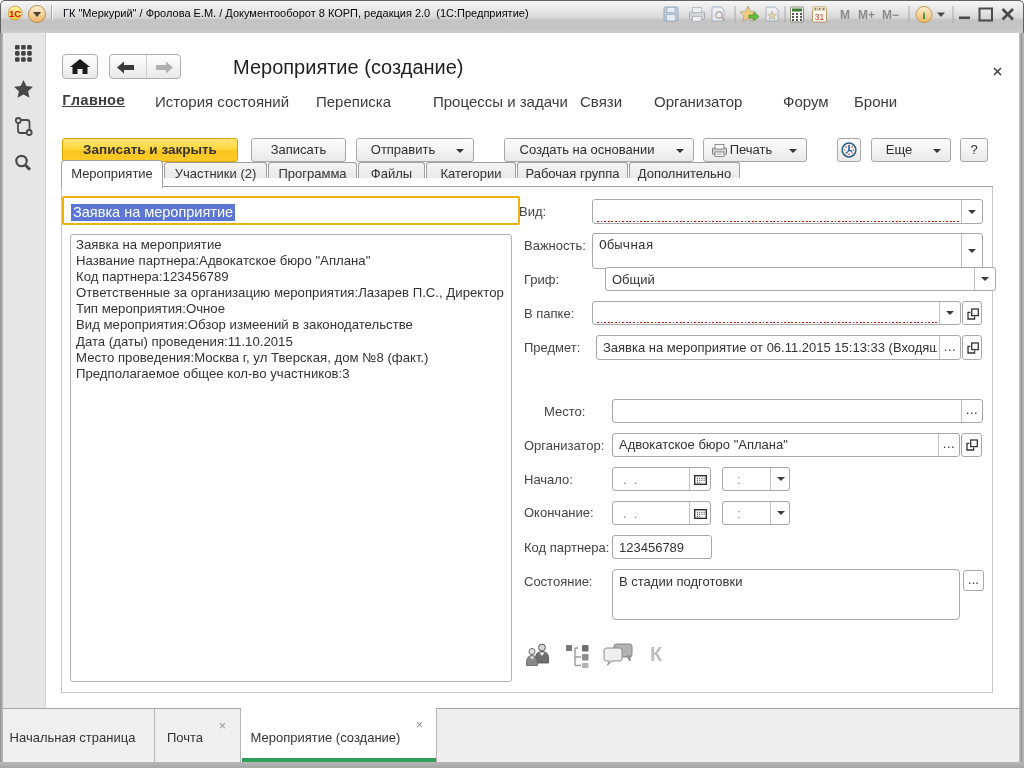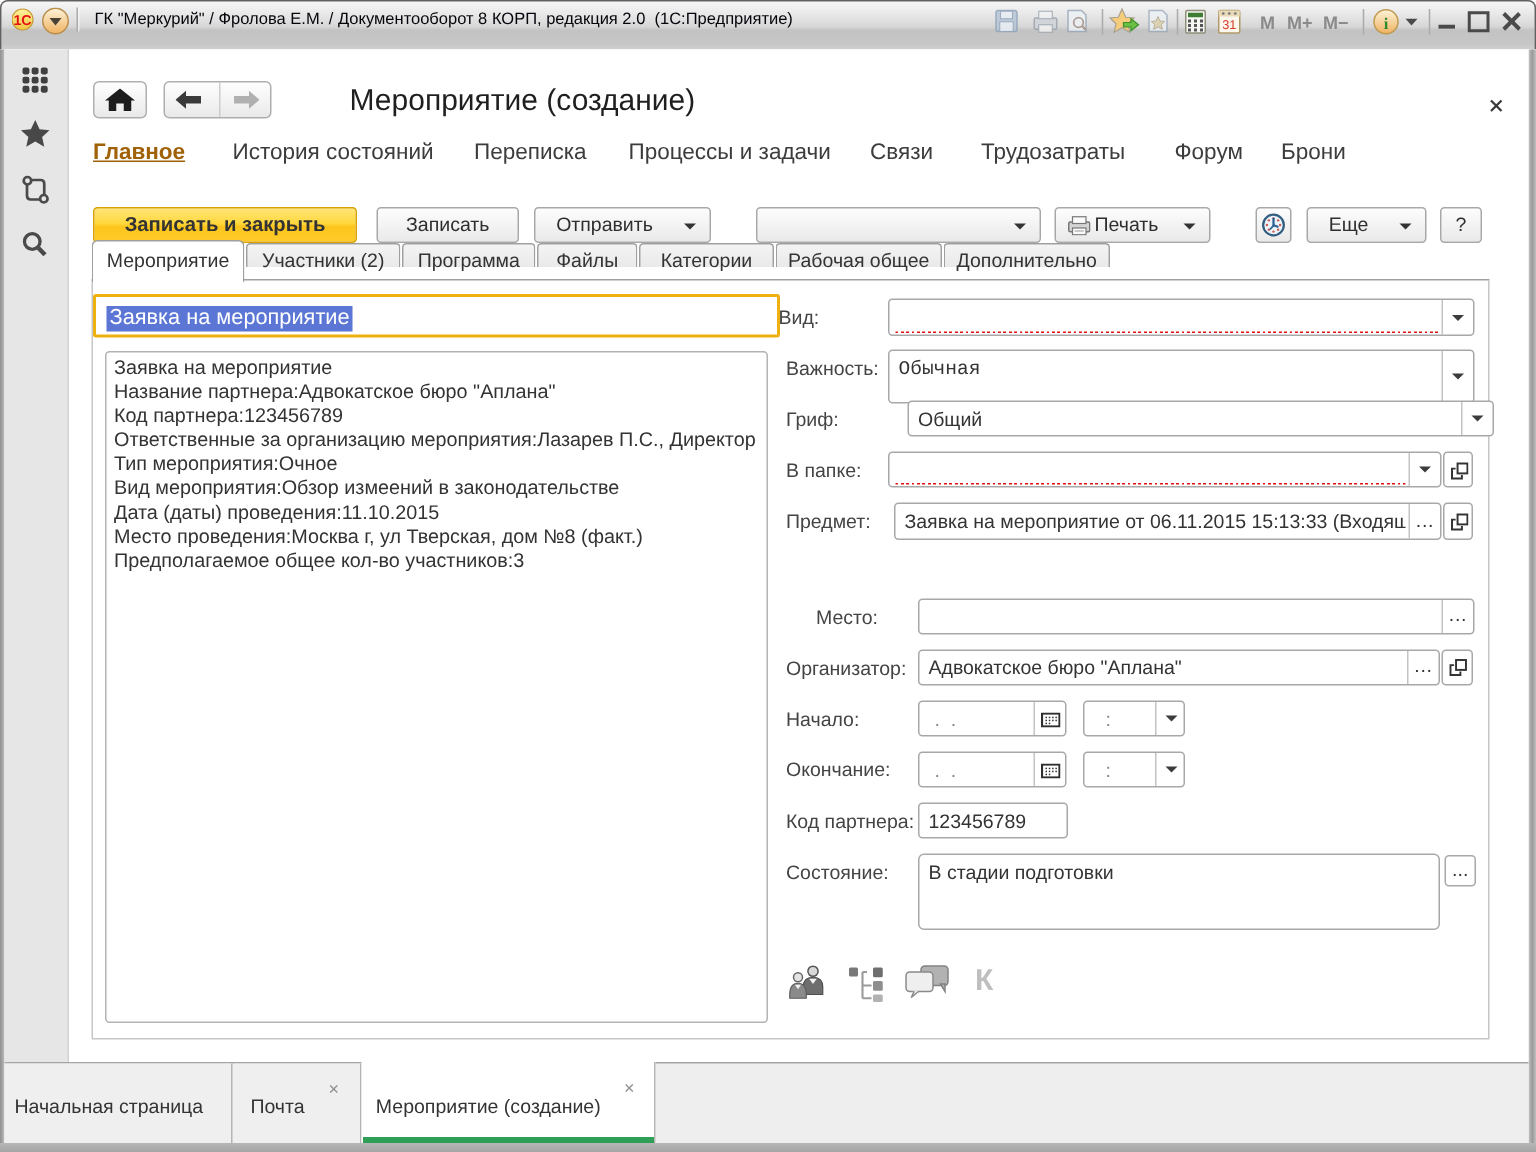--- a/index.html
+++ b/index.html
@@ -24,21 +24,21 @@
 
 #content { left:47px; top:33px; width:972px; height:675px; background:#fff; }
 
 .navbtn { border:1px solid #aeaeae; border-radius:4px; background:linear-gradient(to bottom,#fefefe,#f3f3f3 55%,#e9e9e9); }
 #homebtn { left:62px; top:54px; width:36px; height:25px; }
 #bfgroup { left:109px; top:54px; width:72px; height:25px; }
 #bfdiv { left:36px; top:0px; width:1px; height:23px; background:#cdcdcd; }
 #pagetitle { left:233px; top:56px; font-size:20px; color:#1f1f1f; white-space:nowrap; }
 
 .nl { top:93px; font-size:15px; color:#3c3c3c; white-space:nowrap; }
-#nl1 { color:#a16207; font-weight:bold; text-decoration:underline; }
+#nl1 { color:#404040; font-weight:bold; text-decoration:underline;font-family:Liberation Mono, monospace; }
 
 .cbtn { top:125px; height:24px; border:1px solid #a8a8a8; border-radius:3px;
   background:linear-gradient(to bottom,#fdfdfd,#f2f2f2 55%,#e9e9e9);
   font-size:13px; color:#2e2e2e; text-align:center; line-height:22px;margin-top:13px; }
 #btnsave { left:62px; width:176px; border:1px solid #d8a200;
   background:linear-gradient(to bottom,#ffe478,#ffd83d 45%,#fcc51d 55%,#ffcb2a);
   font-weight:bold; font-size:13.5px; color:#333; }
 .arr { position:absolute; right:9px; top:10px; width:0; height:0; border-left:4px solid transparent; border-right:4px solid transparent; border-top:4px solid #333; }
 .ctext { position:absolute; left:0; right:24px; top:0; line-height:22px; }
 
@@ -235,33 +235,34 @@
   <g stroke="#3a3a3a" stroke-width="1.5">
     <line x1="1" y1="1" x2="8" y2="8"></line>
     <line x1="8" y1="1" x2="1" y2="8"></line>
   </g>
 </svg>
 </div>
 
 <div class="abs nl" id="nl1" style="left:62px;">Главное</div>
 <div class="abs nl" style="left:155px;">История состояний</div>
 <div class="abs nl" style="left:316px;">Переписка</div>
-<div class="abs nl" style="left:419px;">Процессы и задачи</div>
+<div class="abs nl" style="left:433px;">Процессы и задачи</div>
 <div class="abs nl" style="left:580px;">Связи</div>
-<div class="abs nl" style="left:654px;">Трудозатраты</div>
+<div class="abs nl" style="left:654px;">Организатор</div>
 <div class="abs nl" style="left:783px;">Форум</div>
 <div class="abs nl" style="left:854px;">Брони</div>
 
 <div class="abs cbtn" id="btnsave">Записать и закрыть</div>
 <div class="abs cbtn" style="left:251px; width:95px;">Записать</div>
 <div class="abs cbtn" style="left:356px; width:118px;">
     <div class="ctext">Отправить</div>
     <div class="arr"></div>
   </div>
 <div class="abs cbtn" style="left:504px; width:190px;">
+    <div class="ctext">Создать на основании</div>
     <div class="arr"></div>
   </div>
 <div class="abs cbtn" style="left:703px; width:104px;">
     <div class="ctext" style="padding-left:16px;">Печать</div>
     <div class="arr"></div>
   <svg class="abs" style="left:8px; top:5px;" width="15" height="13" viewBox="0 0 15 13">
     <rect x="0.5" y="4" width="14" height="6.5" rx="1" fill="#d4d4d4" stroke="#777"></rect>
     <rect x="3" y="0.5" width="9" height="4.5" fill="#fafafa" stroke="#777" stroke-width="0.8"></rect>
     <rect x="3" y="8" width="9" height="4.5" fill="#fafafa" stroke="#777" stroke-width="0.8"></rect>
     <line x1="4.5" y1="10" x2="10.5" y2="10" stroke="#999" stroke-width="0.8"></line>
@@ -289,21 +290,21 @@
     <div class="ctext">Еще</div>
     <div class="arr"></div>
   </div>
 <div class="abs cbtn" style="left:960px; width:28px;">?</div>
 
 <div class="abs tab" id="tab1" style="left:61px; width:102px;">Мероприятие</div>
 <div class="abs tab" style="left:164px; width:103px;">Участники (2)</div>
 <div class="abs tab" style="left:268px; width:89px;">Программа</div>
 <div class="abs tab" style="left:358px; width:67px;">Файлы</div>
 <div class="abs tab" style="left:426px; width:90px;">Категории</div>
-<div class="abs tab" style="left:517px; width:111px;">Рабочая общее</div>
+<div class="abs tab" style="left:517px; width:111px;">Рабочая группа</div>
 <div class="abs tab" style="left:629px; width:111px;">Дополнительно</div>
 <div id="tabline" class="abs"></div>
 <div id="frameL" class="abs"></div>
 <div id="frameR" class="abs"></div>
 <div id="frameB" class="abs"></div>
 
 <div id="nameinput" class="abs">
     <div id="namesel" class="abs">Заявка на мероприятие</div>
   </div>
 <div id="descbox" class="abs">Заявка на мероприятие<br>

